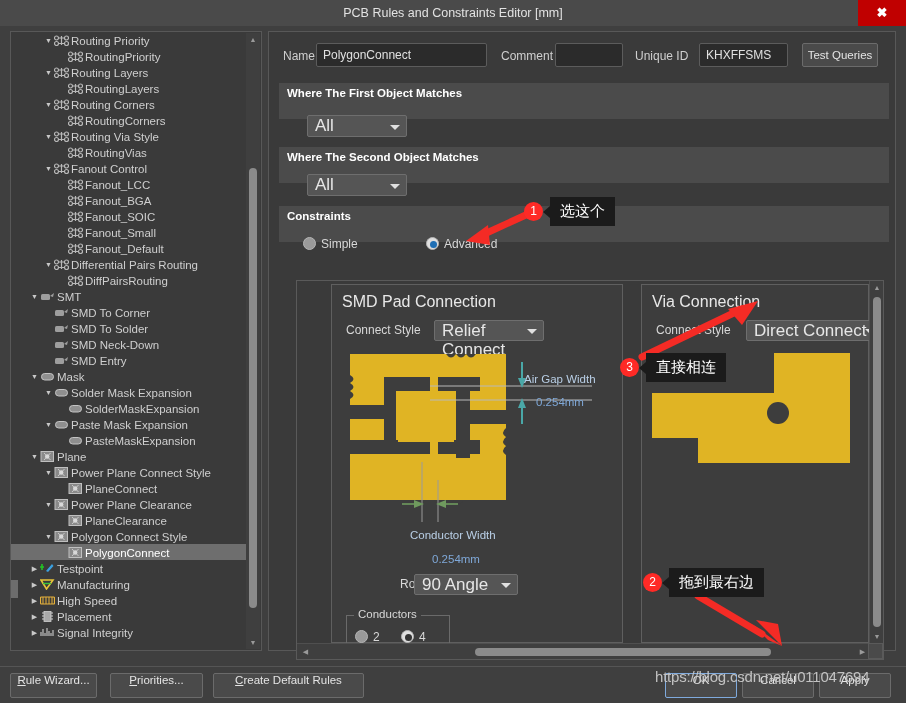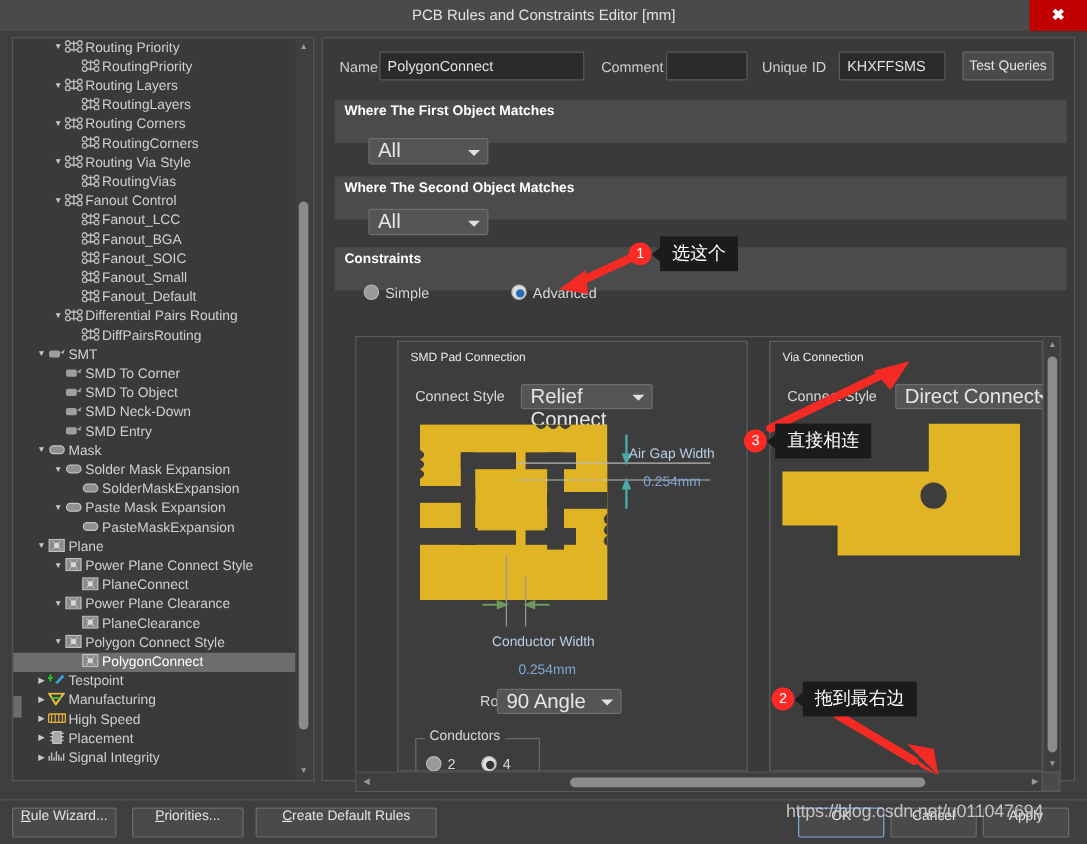--- a/index.html
+++ b/index.html
@@ -147,21 +147,21 @@
     position: absolute; left: 296px; top: 254px;
     width: 588px; height: 380px;
     background: #3a3a3a; border: 1px solid #5a5a5a;
     overflow: hidden;
   }
   .group-box {
     position: absolute; border: 1px solid #5f5f5f; background: #3d3d3d;
   }
   .group-title {
     position: absolute; left: 10px; top: 8px;
-    font-size: 10px; color: #e8e8e8; white-space: nowrap;
+    font-size: 16px; color: #e8e8e8; white-space: nowrap;
   }
   .sub-label { position: absolute; font-size: 12px; color: #d8d8d8; white-space: nowrap; }
   .dim-label { position: absolute; font-size: 11.5px; color: #7fa8d8; white-space: nowrap; }
   .dim-title { position: absolute; font-size: 11.5px; color: #b9cfe6; white-space: nowrap; }
 
   
   .fieldset {
     position: absolute; border: 1px solid #6a6a6a;
   }
   .fieldset-legend {
@@ -365,21 +365,21 @@
                 <rect x="1" y="3" width="9" height="6" rx="1.5" fill="#9e9e9e"></rect>
                 <path d="M10 5 L14 2 L13 6 Z" fill="#9e9e9e"></path>
               </svg></span><span class="lbl">SMT</span></div>
           <div class="tree-item" style="padding-left: 32px;"><span class="twisty"></span><span class="ico"><svg width="15" height="11" viewBox="0 0 15 11">
                 <rect x="1" y="3" width="9" height="6" rx="1.5" fill="#9e9e9e"></rect>
                 <path d="M10 5 L14 2 L13 6 Z" fill="#9e9e9e"></path>
               </svg></span><span class="lbl">SMD To Corner</span></div>
           <div class="tree-item" style="padding-left: 32px;"><span class="twisty"></span><span class="ico"><svg width="15" height="11" viewBox="0 0 15 11">
                 <rect x="1" y="3" width="9" height="6" rx="1.5" fill="#9e9e9e"></rect>
                 <path d="M10 5 L14 2 L13 6 Z" fill="#9e9e9e"></path>
-              </svg></span><span class="lbl">SMD To Object</span></div>
+              </svg></span><span class="lbl">SMD To Solder</span></div>
           <div class="tree-item" style="padding-left: 32px;"><span class="twisty"></span><span class="ico"><svg width="15" height="11" viewBox="0 0 15 11">
                 <rect x="1" y="3" width="9" height="6" rx="1.5" fill="#9e9e9e"></rect>
                 <path d="M10 5 L14 2 L13 6 Z" fill="#9e9e9e"></path>
               </svg></span><span class="lbl">SMD Neck-Down</span></div>
           <div class="tree-item" style="padding-left: 32px;"><span class="twisty"></span><span class="ico"><svg width="15" height="11" viewBox="0 0 15 11">
                 <rect x="1" y="3" width="9" height="6" rx="1.5" fill="#9e9e9e"></rect>
                 <path d="M10 5 L14 2 L13 6 Z" fill="#9e9e9e"></path>
               </svg></span><span class="lbl">SMD Entry</span></div>
           <div class="tree-item" style="padding-left: 18px;"><span class="twisty">▼</span><span class="ico"><svg width="15" height="11" viewBox="0 0 15 11">
                 <rect x="1.5" y="2.5" width="12" height="6.5" rx="3.2" fill="#8f8f8f" stroke="#c4c4c4" stroke-width="1"></rect>

